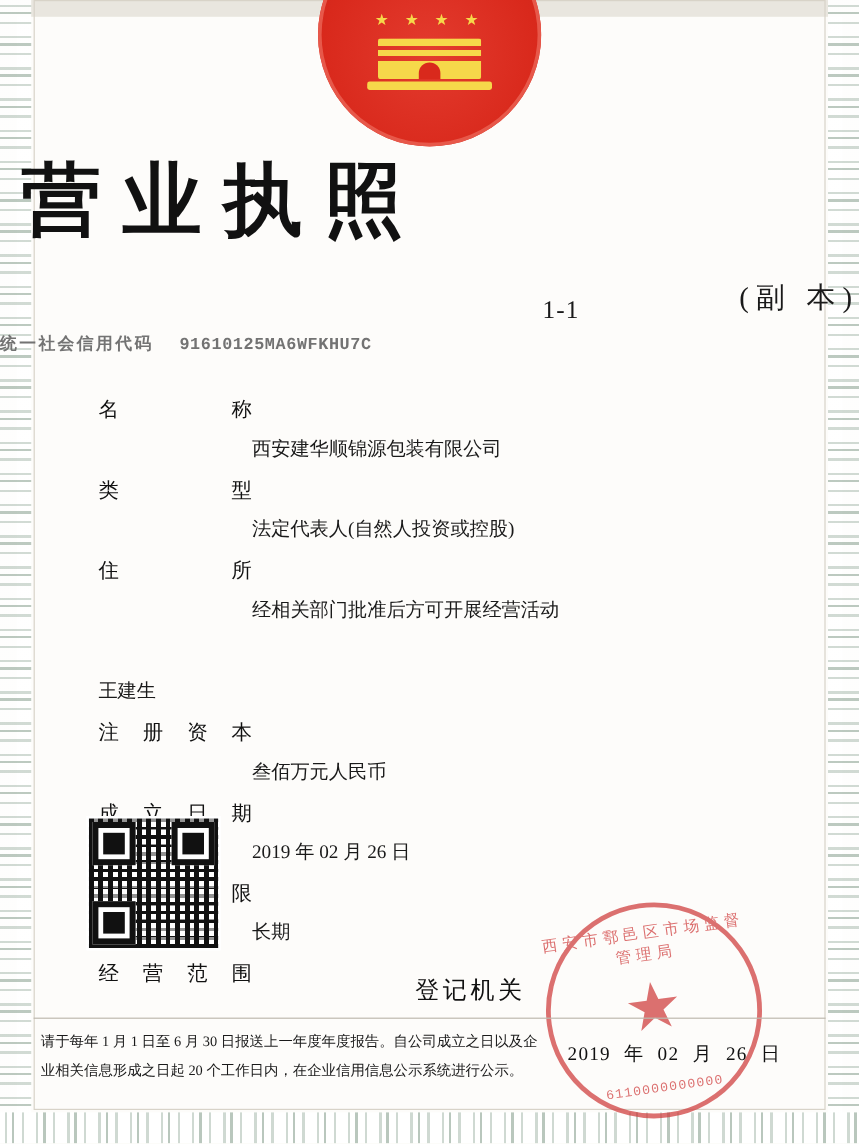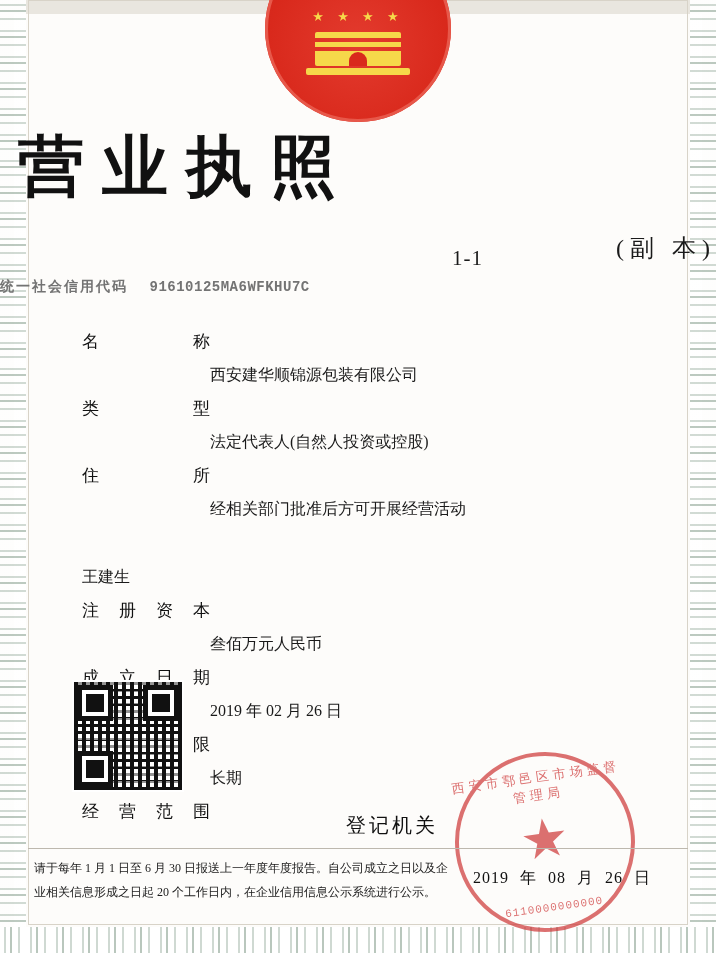--- a/index.html
+++ b/index.html
@@ -427,21 +427,21 @@
 
   <div class="seal">
     <div class="seal-top">西安市鄠邑区市场监督管理局</div>
     <div class="star">★</div>
     <div class="seal-bottom">6110000000000</div>
   </div>
 
   <div class="issue-date">
     <span>2019</span>
     <span>年</span>
-    <span>08</span>
+    <span>02</span>
     <span>月</span>
     <span>26</span>
     <span>日</span>
   </div>
 
   <div class="notice-rule"></div>
   <div class="notice">请于每年 1 月 1 日至 6 月 30 日报送上一年度年度报告。自公司成立之日以及企业相关信息形成之日起 20 个工作日内，在企业信用信息公示系统进行公示。</div>
 
 </div>
 

